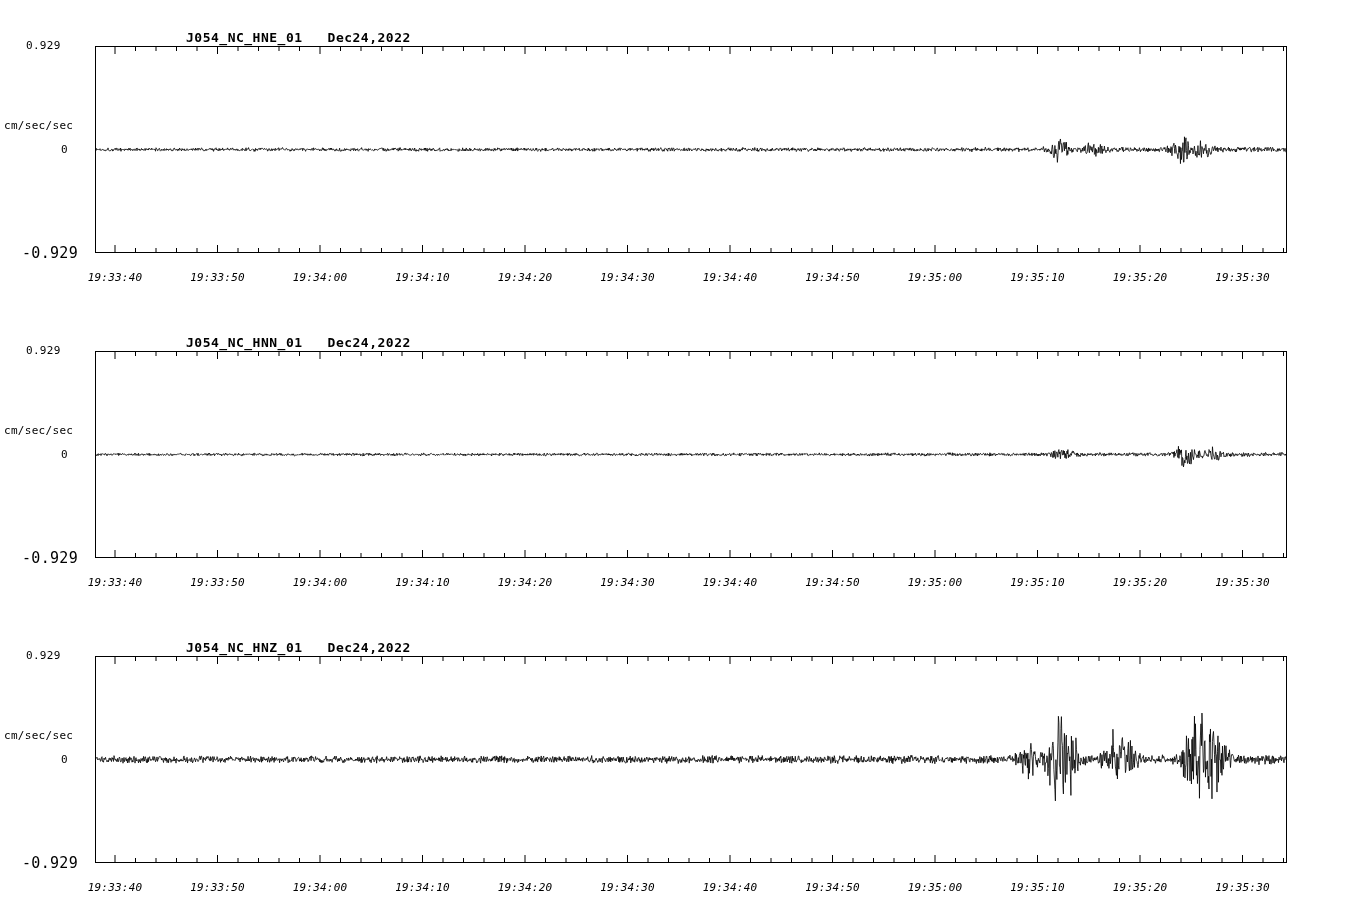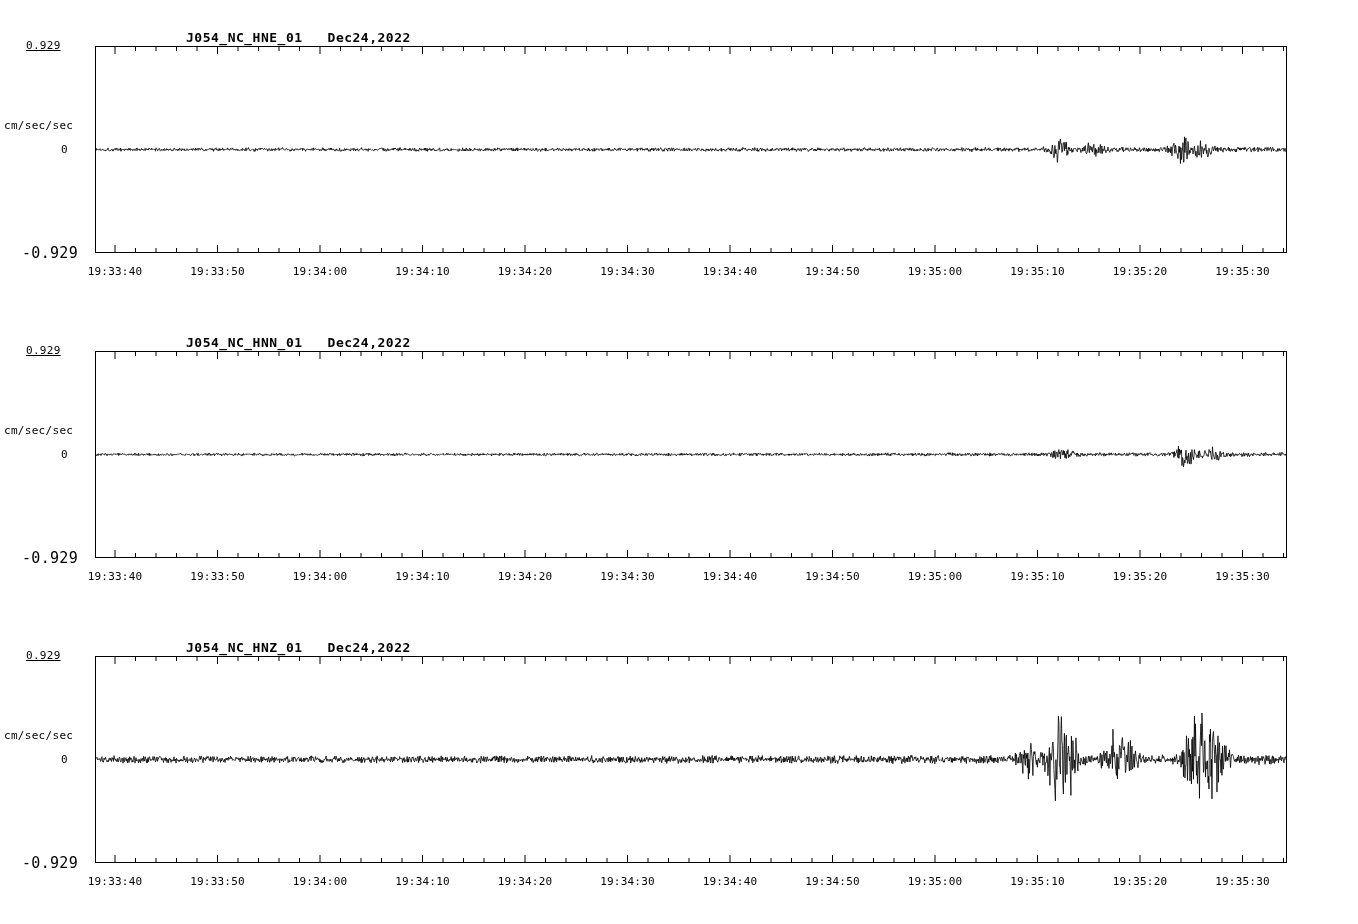--- a/index.html
+++ b/index.html
@@ -55,21 +55,20 @@
     letter-spacing: 0.5px;
     white-space: pre;
     font-weight: bold;
   }
   .ylabel-top {
     position: absolute;
     left: 26px;
     top: 39px;
     font-size: 11px;
     letter-spacing: 0.3px;
-    text-decoration: underline;
   }
   .ylabel-zero {
     position: absolute;
     left: 61px;
     top: 143px;
     font-size: 11px;
   }
   .ylabel-bot {
     position: absolute;
     left: 22px;
@@ -86,25 +85,26 @@
   }
   .xaxis {
     position: absolute;
     left: 95px;
     top: 255px;
     width: 1192px;
     height: 30px;
   }
   .xtick-label {
     position: absolute;
-    top: 10px;
+    top: 16px;
     font-size: 11px;
     transform: translateX(-50%);
     white-space: nowrap;
     letter-spacing: 0.2px;
+    font-style: italic;
   }
 </style>
 </head>
 <body>
 
 <div class="page">
 
   <div class="panel panel-1">
     <div class="units">cm/sec/sec</div>
     <div class="ylabel-top">0.929</div>

